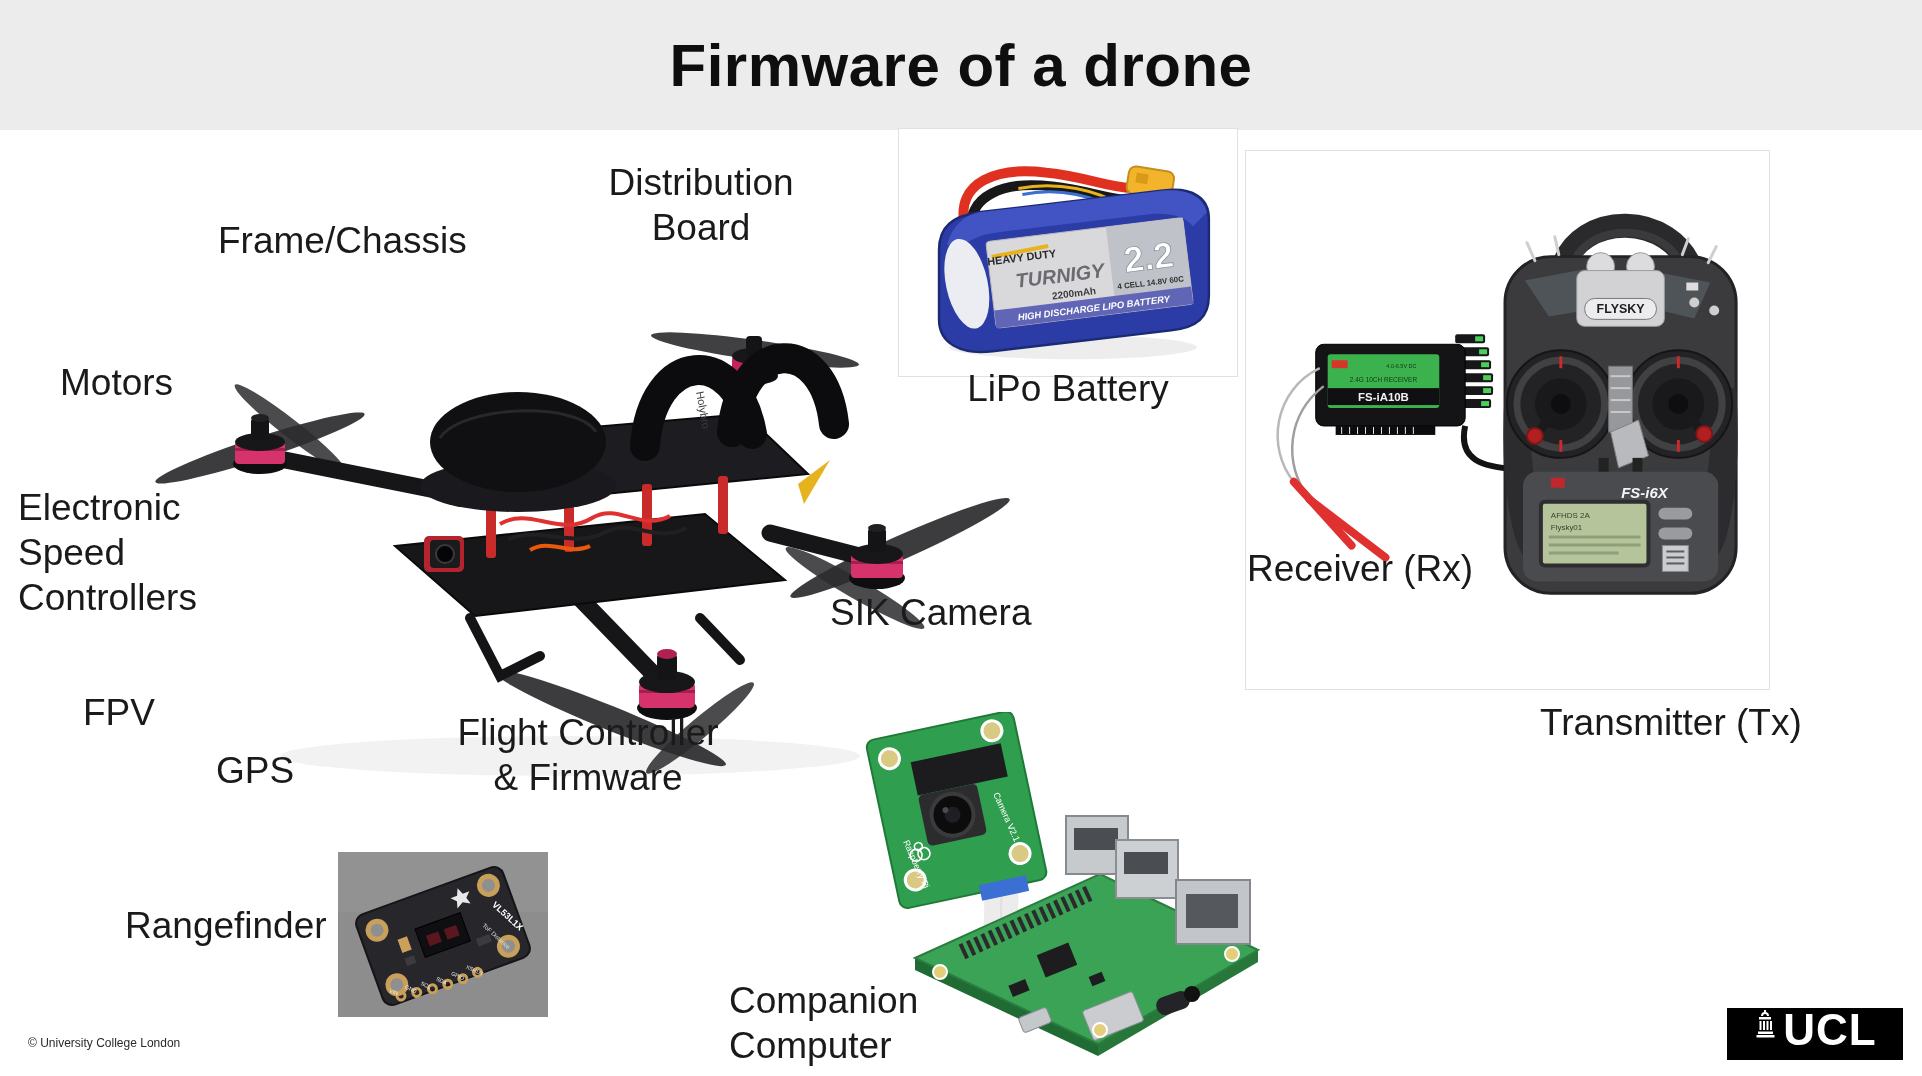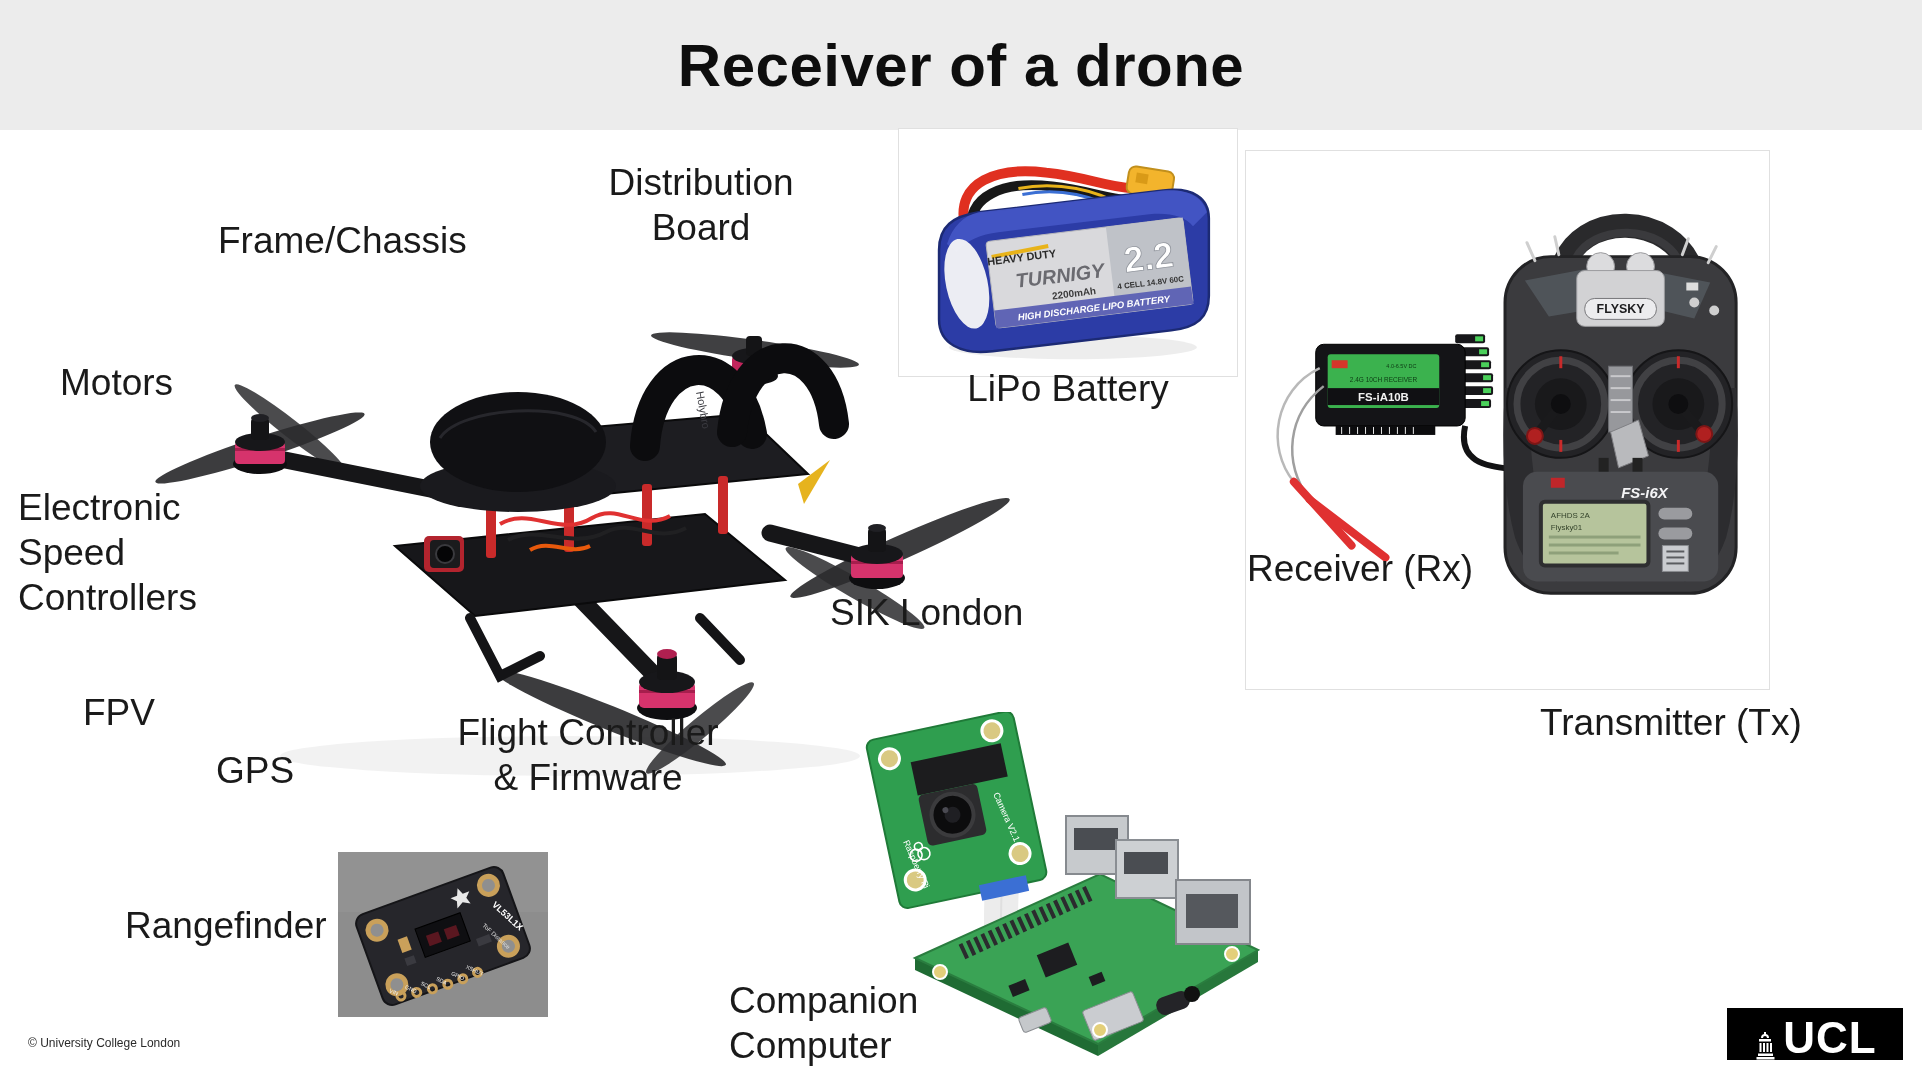--- a/index.html
+++ b/index.html
@@ -7,31 +7,31 @@
          font-family:"Liberation Sans",sans-serif;color:#1a1a1a;}
   .header{position:absolute;left:0;top:0;width:1922px;height:130px;background:#ececec;
           display:flex;align-items:center;justify-content:center;}
   .title{font-size:60px;font-weight:800;letter-spacing:0.5px;color:#0e0e0e;}
   .label{position:absolute;font-size:37px;line-height:45px;color:#1a1a1a;white-space:nowrap;}
   .label.center{transform:translateX(-50%);text-align:center;}
   .label span{display:block;}
   .photo-box{position:absolute;background:#fff;border:1px solid #e0e0e0;box-sizing:border-box;}
   .copyright{position:absolute;left:28px;top:1036px;font-size:12px;color:#2a2a2a;}
   .ucl-logo{position:absolute;left:1727px;top:1008px;width:176px;height:52px;background:#000;
-            display:flex;align-items:flex-end;justify-content:center;gap:6px;}
+            display:flex;align-items:flex-start;justify-content:center;gap:6px;}
   .ucl-text{color:#fff;font-size:44px;font-weight:800;letter-spacing:1px;line-height:1;}
   svg text{font-family:"Liberation Sans",sans-serif;}
 </style>
 </head>
 <body>
 
 <div class="stage">
 
   <div class="header">
-    <div class="title">Receiver of a drone</div>
+    <div class="title">Firmware of a drone</div>
   </div>
 
   <svg style="position:absolute;left:140px;top:288px" width="880" height="505" viewBox="0 0 880 505">
     <ellipse cx="430" cy="468" rx="290" ry="20" fill="#000" opacity="0.05"></ellipse>
 
     <g fill="#2b2b2e">
       <ellipse cx="120" cy="160" rx="110" ry="11" transform="rotate(-18 120 160)" opacity="0.92"></ellipse>
       <ellipse cx="150" cy="140" rx="70" ry="9" transform="rotate(38 150 140)" opacity="0.85"></ellipse>
       <ellipse cx="615" cy="62" rx="105" ry="10" transform="rotate(8 615 62)" opacity="0.9"></ellipse>
       <ellipse cx="760" cy="260" rx="120" ry="12" transform="rotate(-24 760 260)" opacity="0.92"></ellipse>
@@ -405,21 +405,21 @@
   <div class="label" style="left:216px;top:748px;">
     <span>GPS</span>
   </div>
 
   <div class="label center" style="left:588px;top:710px;">
     <span>Flight Controller</span>
     <span>&amp; Firmware</span>
   </div>
 
   <div class="label" style="left:830px;top:590px;">
-    <span>SIK London</span>
+    <span>SIK Camera</span>
   </div>
 
   <div class="label center" style="left:1068px;top:366px;">
     <span>LiPo Battery</span>
   </div>
 
   <div class="label" style="left:1247px;top:546px;">
     <span>Receiver (Rx)</span>
   </div>
 

